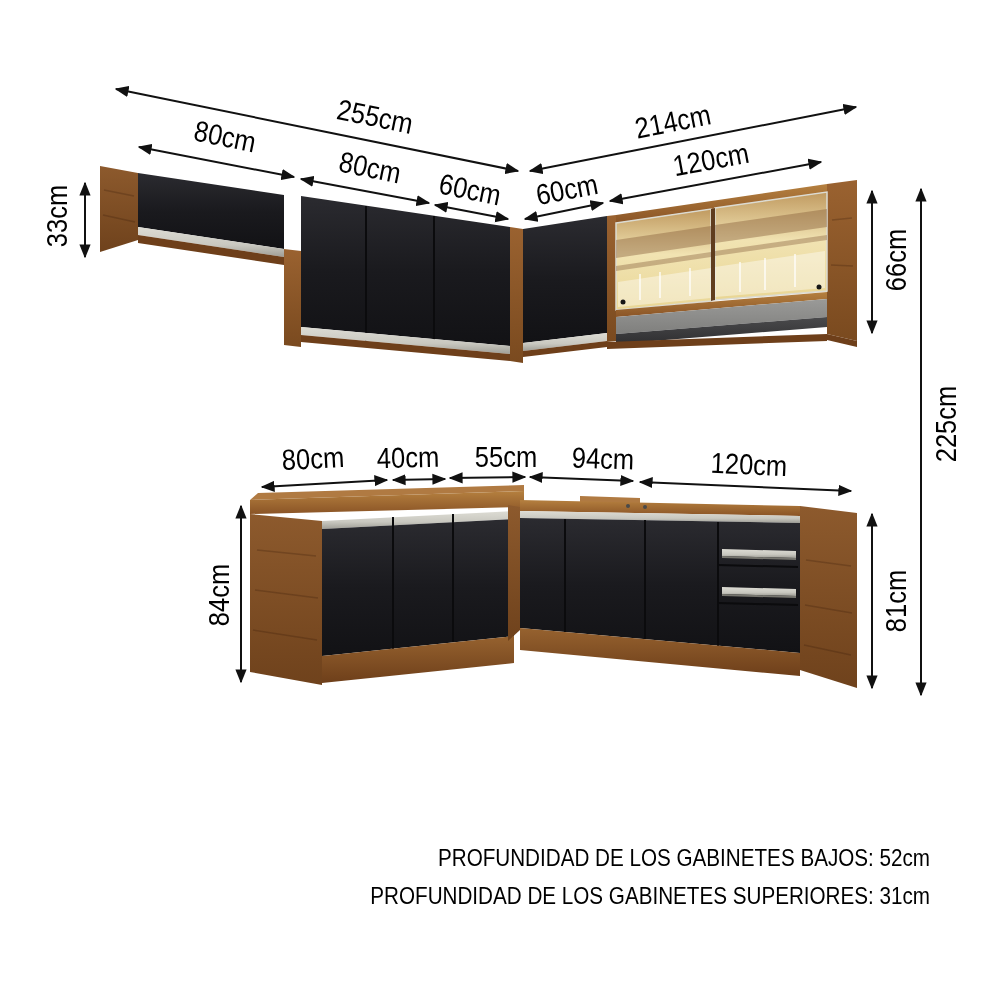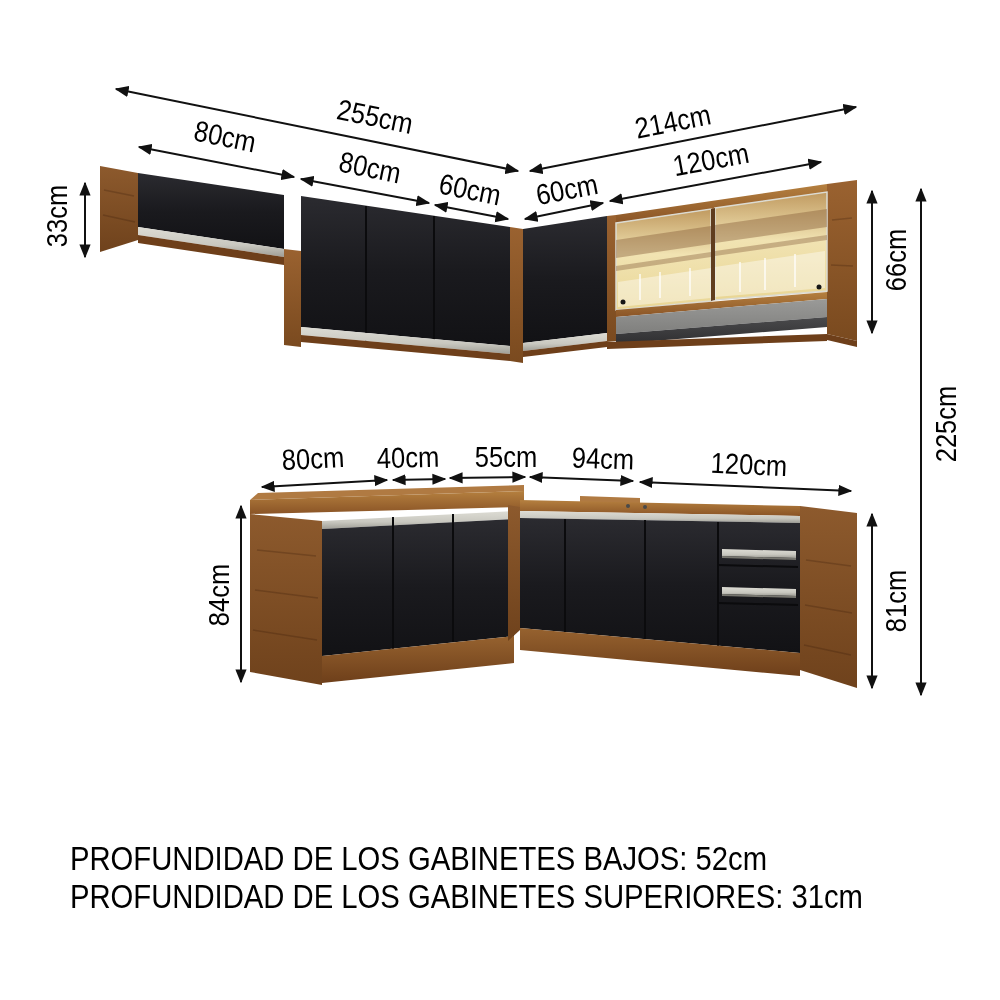--- a/index.html
+++ b/index.html
@@ -3,22 +3,22 @@
 <meta charset="utf-8">
 <style>
   html,body{margin:0;padding:0;}
   body{width:1000px;height:1000px;background:var(--background,#fff);}
   .stage{position:relative;width:1000px;height:1000px;overflow:hidden;
          font-family:"Liberation Sans",sans-serif;background:var(--background,#fff);}
   .stage svg{position:absolute;left:0;top:0;}
   .lbl{position:absolute;font-size:29px;color:var(--text,#000);white-space:nowrap;
        transform:translate(-50%,-50%) rotate(var(--r,0deg)) scaleX(0.88);
        font-family:"Liberation Sans",sans-serif;}
-  .footer{position:absolute;left:0;right:0;top:839px;text-align:left;
-          font-size:34px;color:var(--text,#000);}
+  .footer{position:absolute;left:0;right:0;top:839px;text-align:right;
+          font-size:24px;color:var(--text,#000);}
   .footer .ln{transform:scaleX(0.86);transform-origin:center;line-height:38px;}
 </style>
 </head>
 <body>
 
 <div class="stage">
 
 <svg width="1000" height="1000" viewBox="0 0 1000 1000">
   <defs>
     <marker id="ah" viewBox="0 0 10 8" refX="9" refY="4" markerWidth="7" markerHeight="6" orient="auto-start-reverse">

